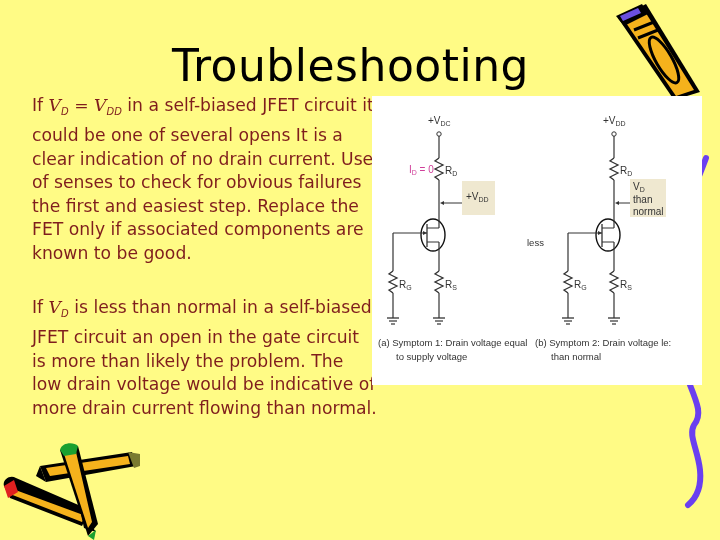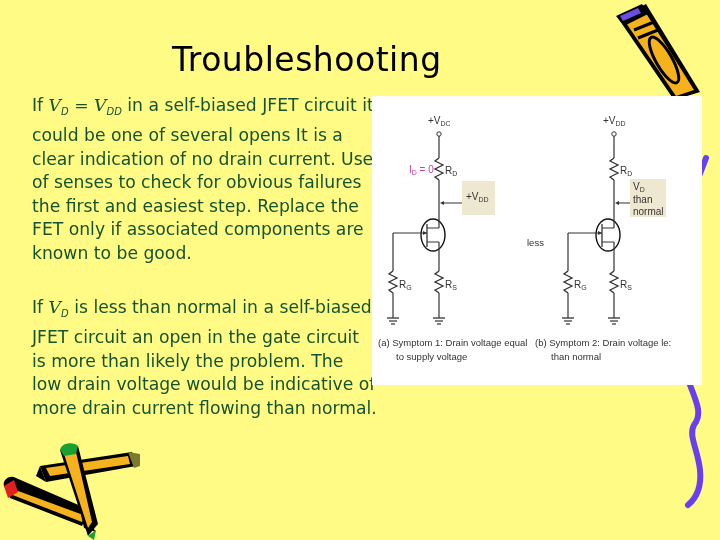--- a/index.html
+++ b/index.html
@@ -1,21 +1,21 @@
 <!DOCTYPE html>
 <html><head>
 <meta charset="utf-8">
 <style>
   html, body { margin:0; padding:0; }
   body { width:720px; height:540px; overflow:hidden; background:#ffff88; position:relative;
          font-family:"DejaVu Sans", sans-serif; }
   .slide { position:absolute; left:0; top:0; width:720px; height:540px; background:#fffb85; }
-  .title { position:absolute; left:172px; top:40px; font-size:33px; color:#000;
+  .title { position:absolute; left:172px; top:40px; font-size:44px; color:#000;
            font-family:"DejaVu Sans", sans-serif; letter-spacing:0.5px; }
-  .para { position:absolute; left:32px; width:345px; font-size:17.2px; line-height:23.6px; color:#14532d;
+  .para { position:absolute; left:32px; width:345px; font-size:17.2px; line-height:23.6px; color:#7f1d1d;
           font-family:"DejaVu Sans", sans-serif; }
   .para i { font-family:"DejaVu Serif", serif; font-style:italic; }
   .para sub { font-size:10px; font-style:italic; }
   #p1 { top:94px; }
   #p2 { top:296px; }
   .figure { position:absolute; left:372px; top:96px; width:330px; height:289px; background:#ffffff; }
   .figure svg { position:absolute; left:0; top:0; }
   .deco { position:absolute; }
 </style>
 </head>

